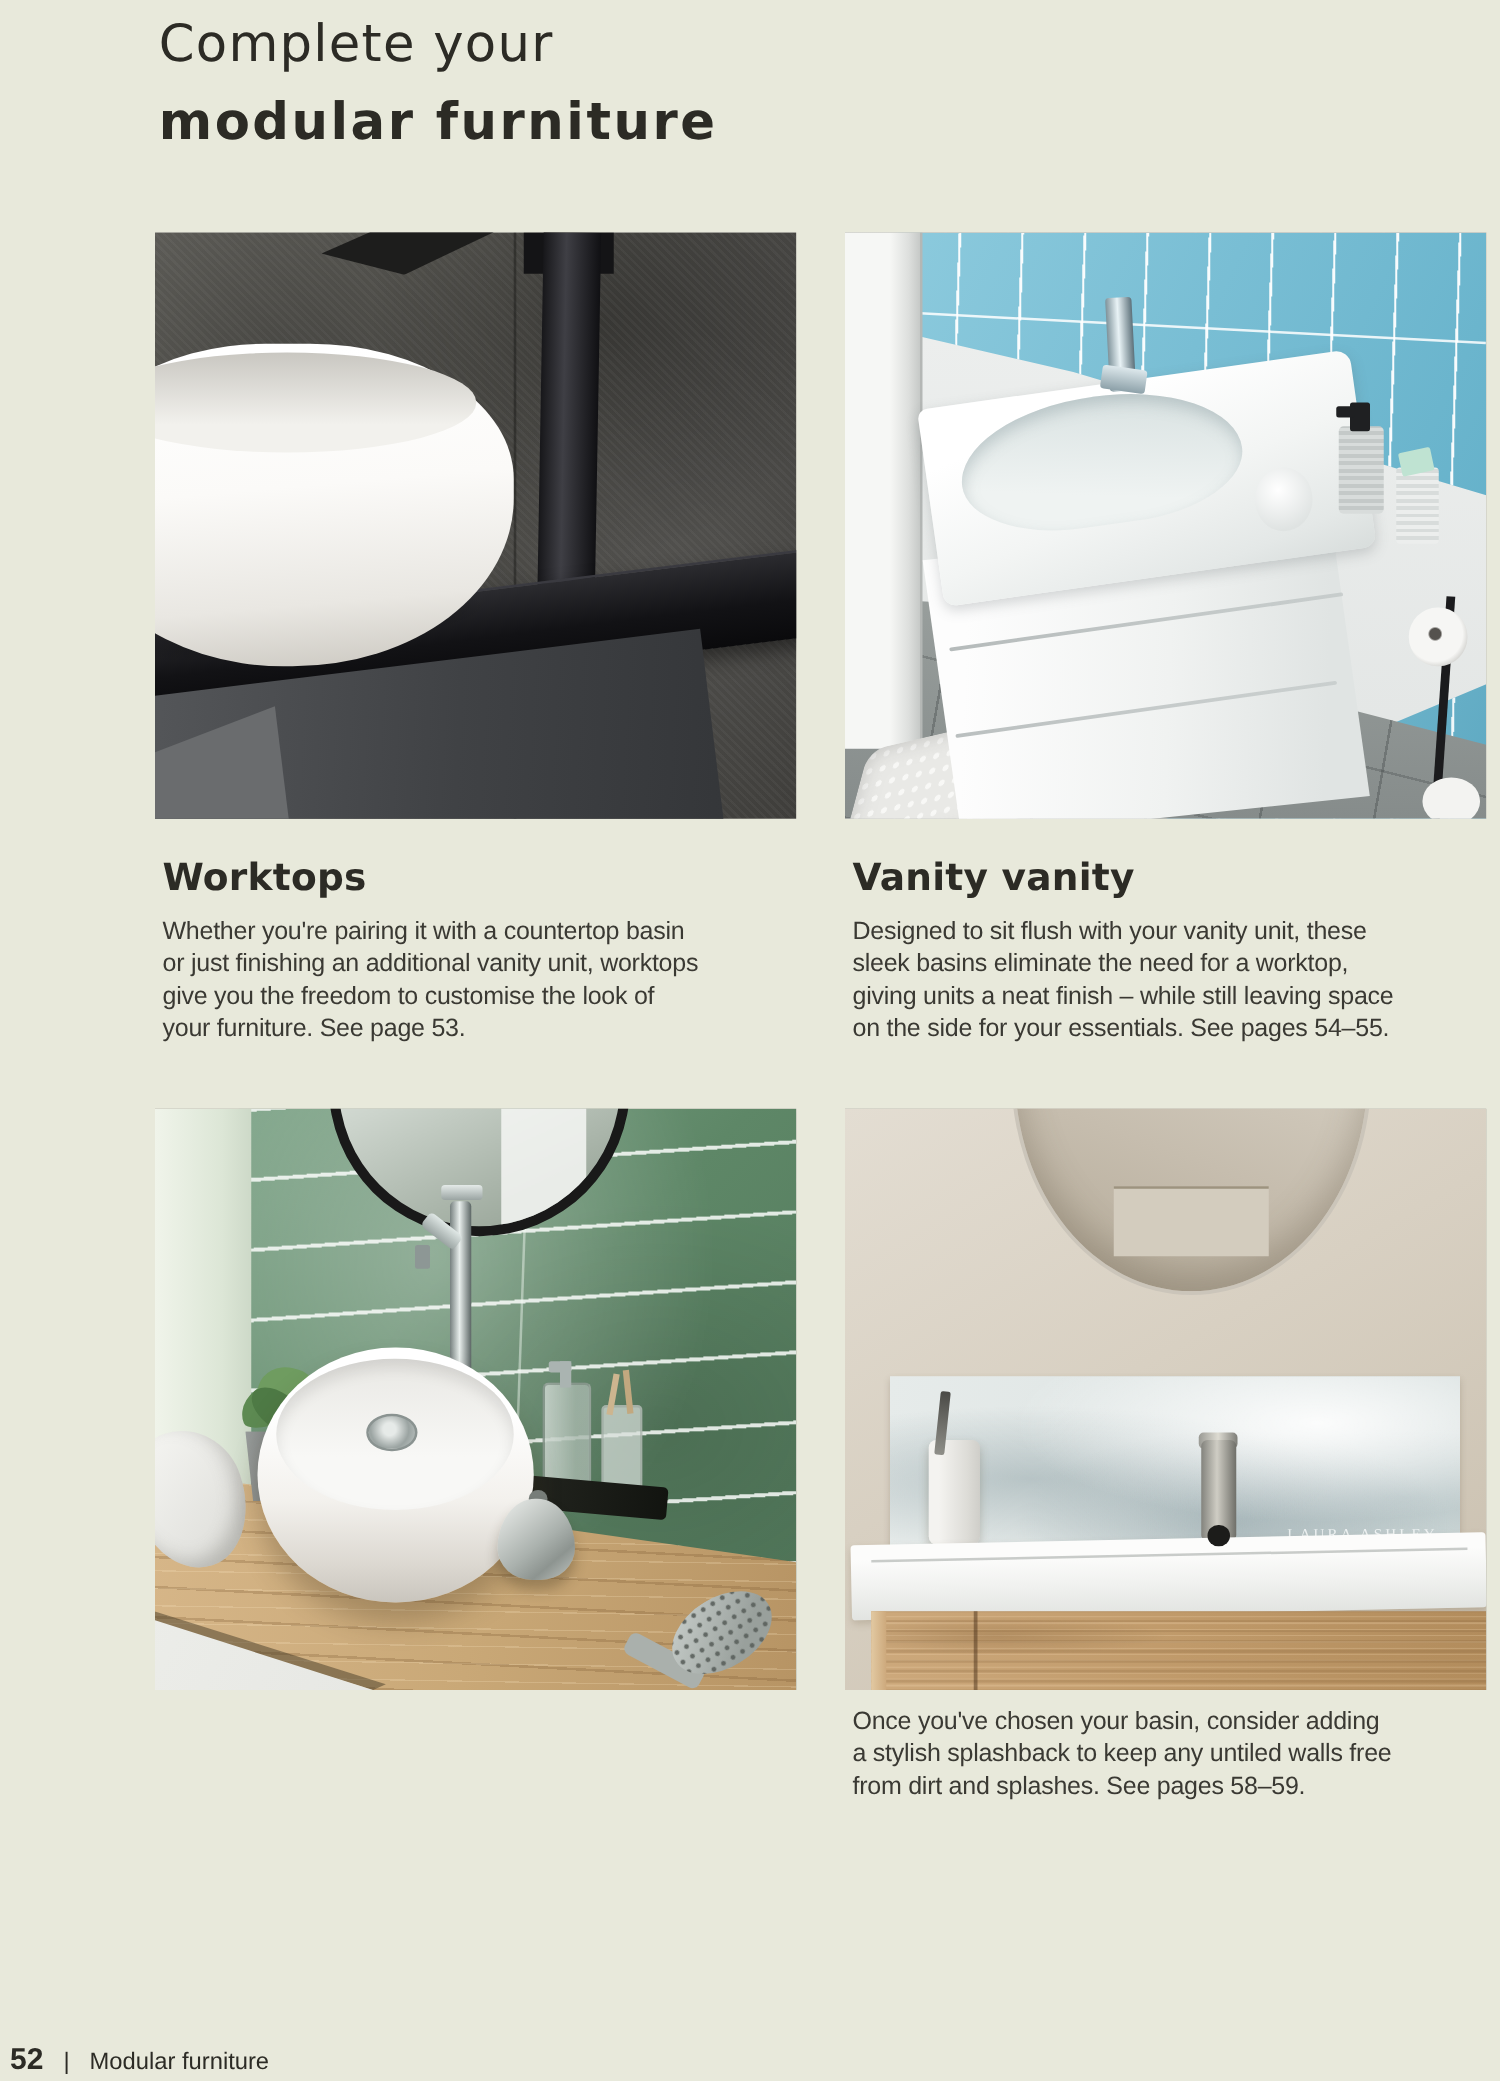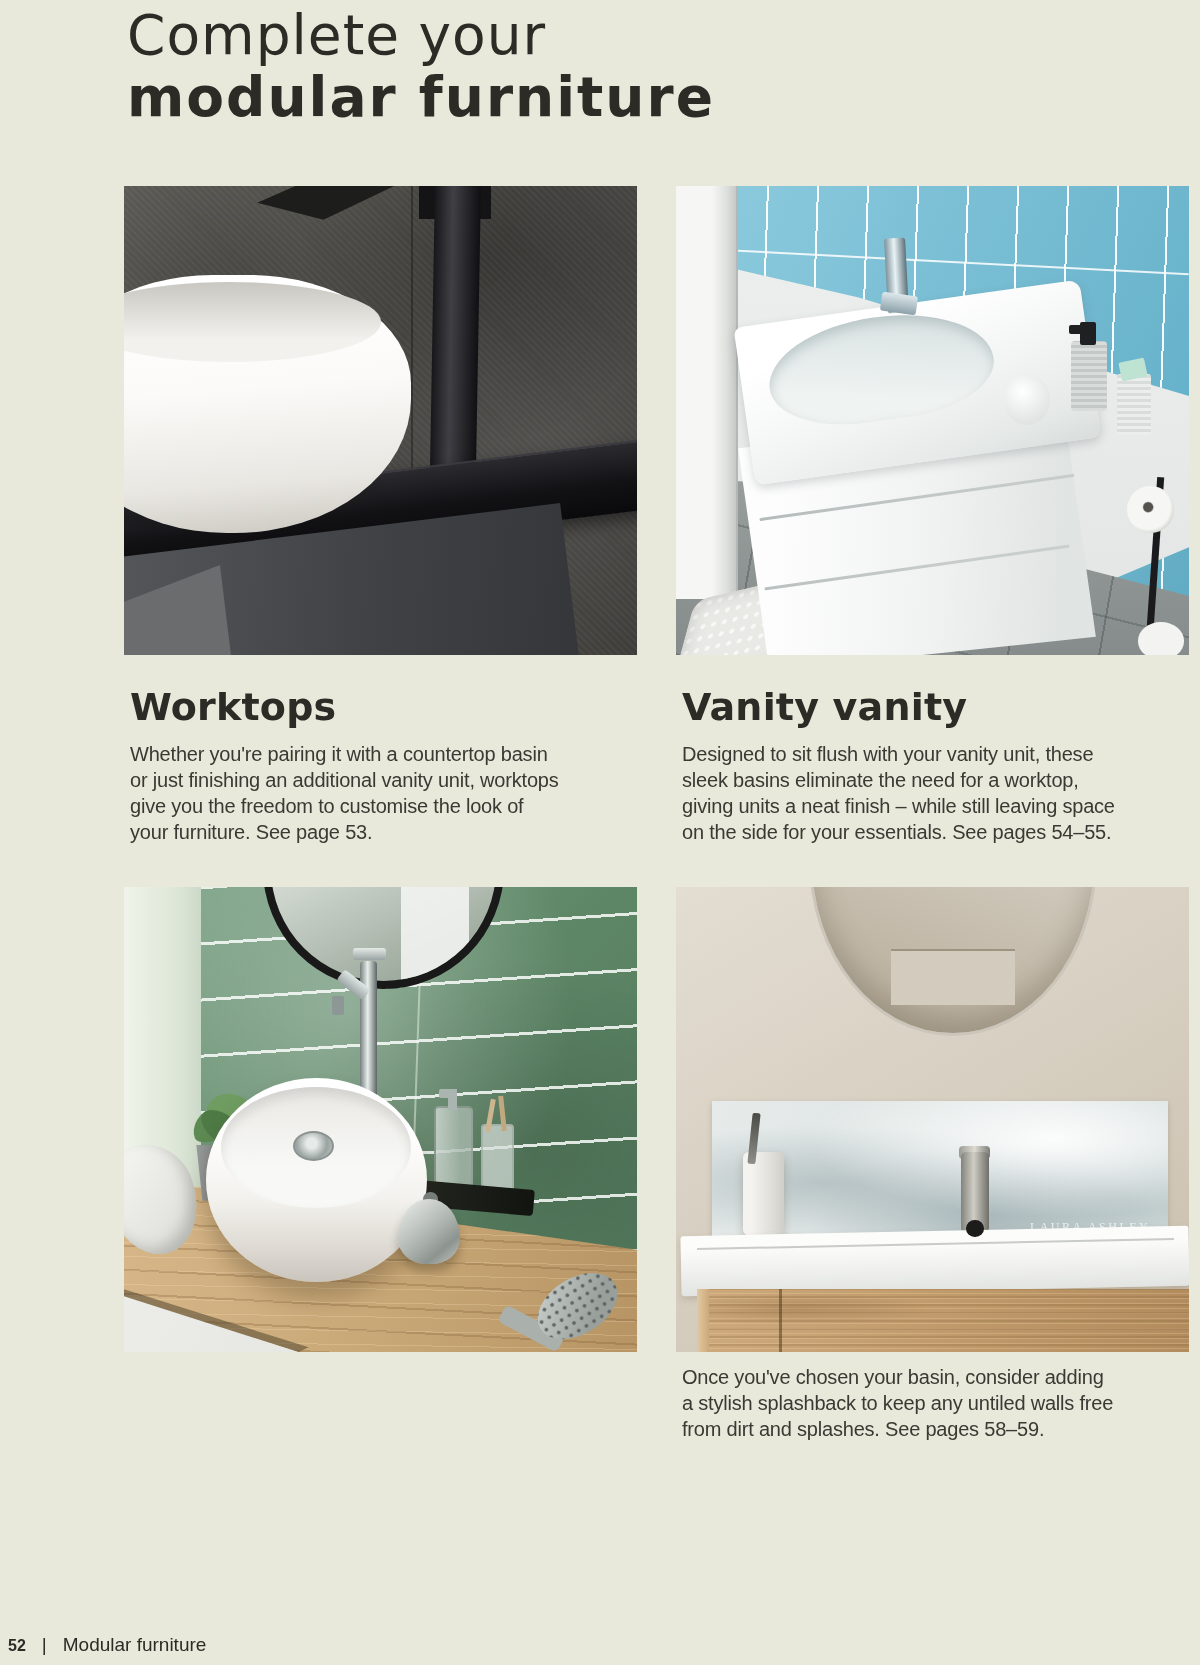--- a/index.html
+++ b/index.html
@@ -4,30 +4,30 @@
 <style>
   * { box-sizing: border-box; margin: 0; padding: 0; }
   html,body { background:#6b6b66; }
   .page {
     position: relative; width: 1200px; height: 1665px;
     background: #e8e9db; overflow: hidden; margin: 0 auto;
     font-family: "Liberation Sans", sans-serif; color:#393833;
   }
   
   .title { position:absolute; left:127px; top:4px; color:#2c2b25;
-    font-family:"DejaVu Sans", sans-serif; font-size:55px; line-height:62px; }
+    font-family:"DejaVu Sans", sans-serif; font-size:41px; line-height:62px; }
   .title .t1 { display:block; font-weight:400; letter-spacing:1px; }
   .title .t2 { display:block; font-weight:700; letter-spacing:2px; }
 
   
   .cell { position:absolute; width:513px; }
   .c1 { left:124px; top:186px; } .c2 { left:676px; top:186px; }
   .c3 { left:124px; top:887px; } .c4 { left:676px; top:887px; }
   .cell h2 { margin:30px 0 0 6px; font-family:"DejaVu Sans", sans-serif;
-    font-size:38px; font-weight:700; color:#2c2b25; letter-spacing:0.2px; }
+    font-size:30px; font-weight:700; color:#2c2b25; letter-spacing:0.2px; }
   .cell p.body { margin:12px 0 0 6px; width:560px; font-size:20px; line-height:26px;
     color:#3a3933; white-space:pre-line; letter-spacing:-0.2px; }
 
   .photo { position:relative; width:513px; height:469px; overflow:hidden; background:#9a9a95; }
   .c3 .photo, .c4 .photo { height:465px; }
   .photo div { position:absolute; }
 
   
   .w-wall{inset:0;background:
     repeating-linear-gradient(45deg, rgba(255,255,255,0.035) 0 2px, transparent 2px 5px),
@@ -221,21 +221,21 @@
       repeating-linear-gradient(0deg, rgba(130,95,55,0.22) 0 2px, transparent 2px 8px),
       repeating-linear-gradient(0deg, rgba(255,230,195,0.22) 0 1px, transparent 1px 5px),
       linear-gradient(90deg,#cda97c 0%,#c09a6a 50%,#b28c5c 100%);}
   .s-vanedge{left:4%;top:86.5%;width:2.5%;height:14%;
     background:linear-gradient(90deg,#e2c9a2,#cda97c);}
   .s-vanseam{left:20%;top:86.5%;width:3px;height:14%;background:rgba(75,50,25,0.5);}
 
   
   .footer{position:absolute;left:8px;top:1634px;font-size:19px;color:#2c2b25;
     display:flex;gap:16px;align-items:baseline;}
-  .footer .num{font-weight:700;font-size:16px;}
+  .footer .num{font-weight:700;font-size:24px;}
 </style>
 </head>
 <body>
 
 <div class="page">
 
   <h1 class="title">
     <span class="t1">Complete your</span>
     <span class="t2">modular furniture</span>
   </h1>

